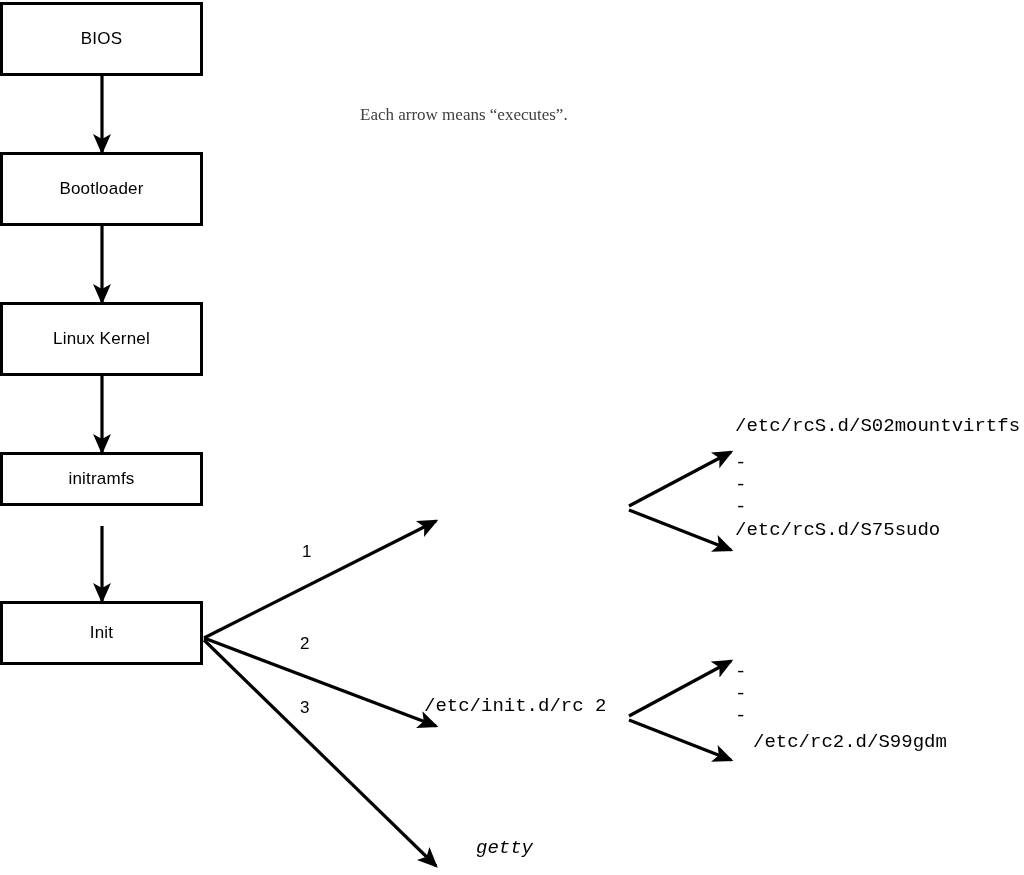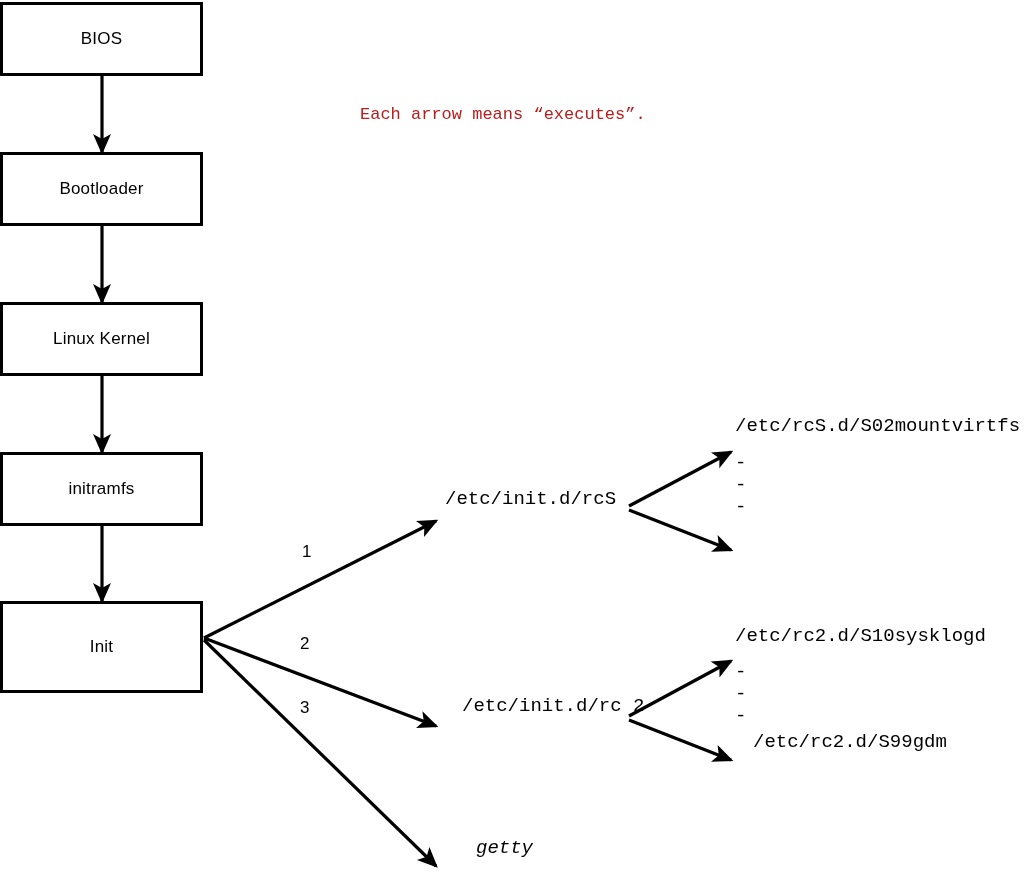--- a/index.html
+++ b/index.html
@@ -50,23 +50,23 @@
   }
   .edge-number {
     position: absolute;
     font-family: "Liberation Sans", sans-serif;
     font-size: 17px;
     color: #000000;
     white-space: nowrap;
   }
   .note-text {
     position: absolute;
-    font-family: Liberation Mono, monospace;
+    font-family: Liberation Serif, serif;
     font-size: 17px;
-    color: #b91c1c;
+    color: #404040;
     white-space: nowrap;
   }
   .dash-mark {
     position: absolute;
     font-family: "Liberation Mono", monospace;
     font-size: 19px;
     line-height: 1;
     color: #000000;
   }
 </style>
@@ -98,38 +98,37 @@
 
   <div class="node-box" style="left: 0px; top: 152px; width: 203px; height: 74px;">
     <span>Bootloader</span>
   </div>
   <div class="node-box" style="left: 0px; top: 2px; width: 203px; height: 74px;">
     <span>BIOS</span>
   </div>
   <div class="node-box" style="left: 0px; top: 302px; width: 203px; height: 74px;">
     <span>Linux Kernel</span>
   </div>
-  <div class="node-box" style="left: 0px; top: 452px; width: 203px; height: 74px;">
+  <div class="node-box" style="left: 0px; top: 452px; width: 203px; height: 54px;">
     <span>initramfs</span>
   </div>
-  <div class="node-box" style="left: 0px; top: 601px; width: 203px; height: 92px;">
+  <div class="node-box" style="left: 0px; top: 601px; width: 203px; height: 64px;">
     <span>Init</span>
   </div>
 
   <div class="note-text" style="left:360px; top:105px;">Each arrow means “executes”.</div>
 
   <div class="edge-number" style="left: 302px; top: 542px;">1</div>
   <div class="edge-number" style="left: 300px; top: 634px;">2</div>
   <div class="edge-number" style="left: 300px; top: 698px;">3</div>
 
-  <div class="mono-label" style="left: 445px; top: 488px;">/etc/init.d/rcS</div>
-  <div class="mono-label" style="left: 462px; top: 695px;">/etc/init.d/rc 2</div>
+  <div class="mono-label" style="left: 424px; top: 695px;">/etc/init.d/rc 2</div>
   <div class="mono-label" style="left: 476px; top: 837px; font-style: italic;">getty</div>
   <div class="mono-label" style="left: 735px; top: 415px;">/etc/rcS.d/S02mountvirtfs</div>
-  <div class="mono-label" style="left: 735px; top: 625px;">/etc/rc2.d/S10sysklogd</div>
+  <div class="mono-label" style="left: 735px; top: 519px;">/etc/rcS.d/S75sudo</div>
   <div class="mono-label" style="left: 735px; top: 731px; margin-left: 18px;">/etc/rc2.d/S99gdm</div>
 
   <div class="dash-mark" style="left: 735px; top: 454px;">-</div>
   <div class="dash-mark" style="left: 735px; top: 476px;">-</div>
   <div class="dash-mark" style="left: 735px; top: 498px;">-</div>
   <div class="dash-mark" style="left: 735px; top: 663px;">-</div>
   <div class="dash-mark" style="left: 735px; top: 685px;">-</div>
   <div class="dash-mark" style="left: 735px; top: 707px;">-</div>
 
 </div>

